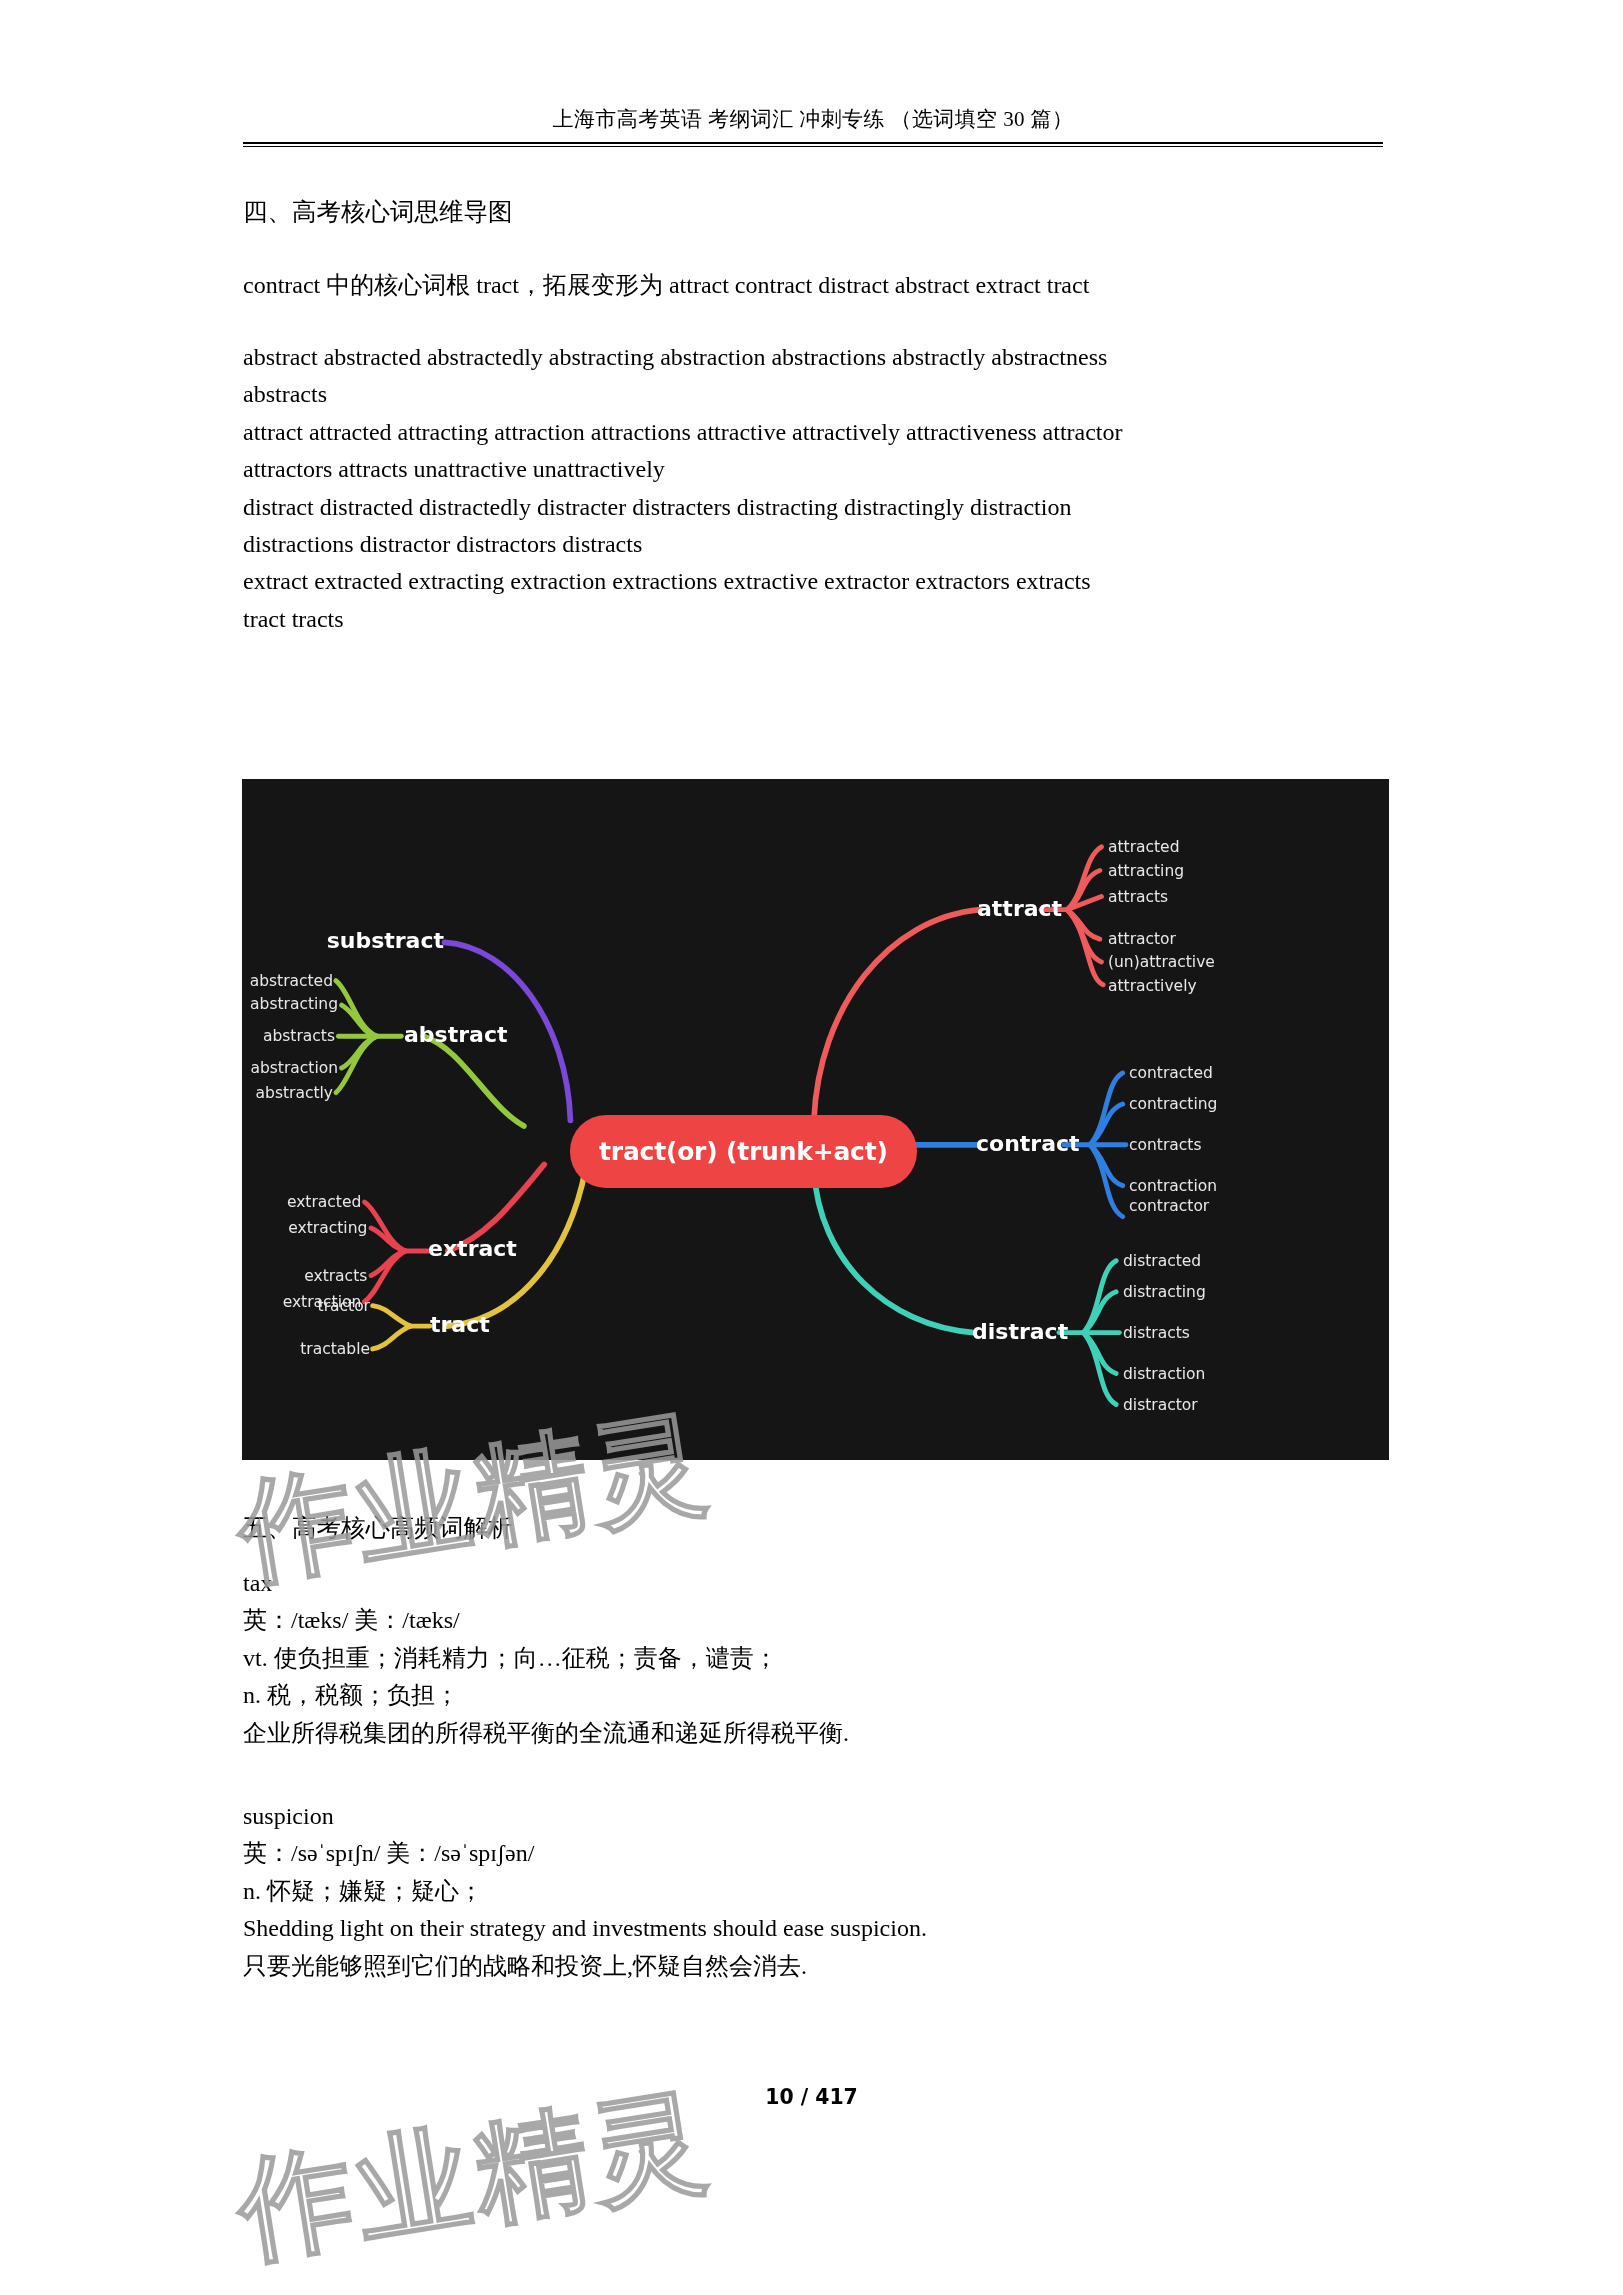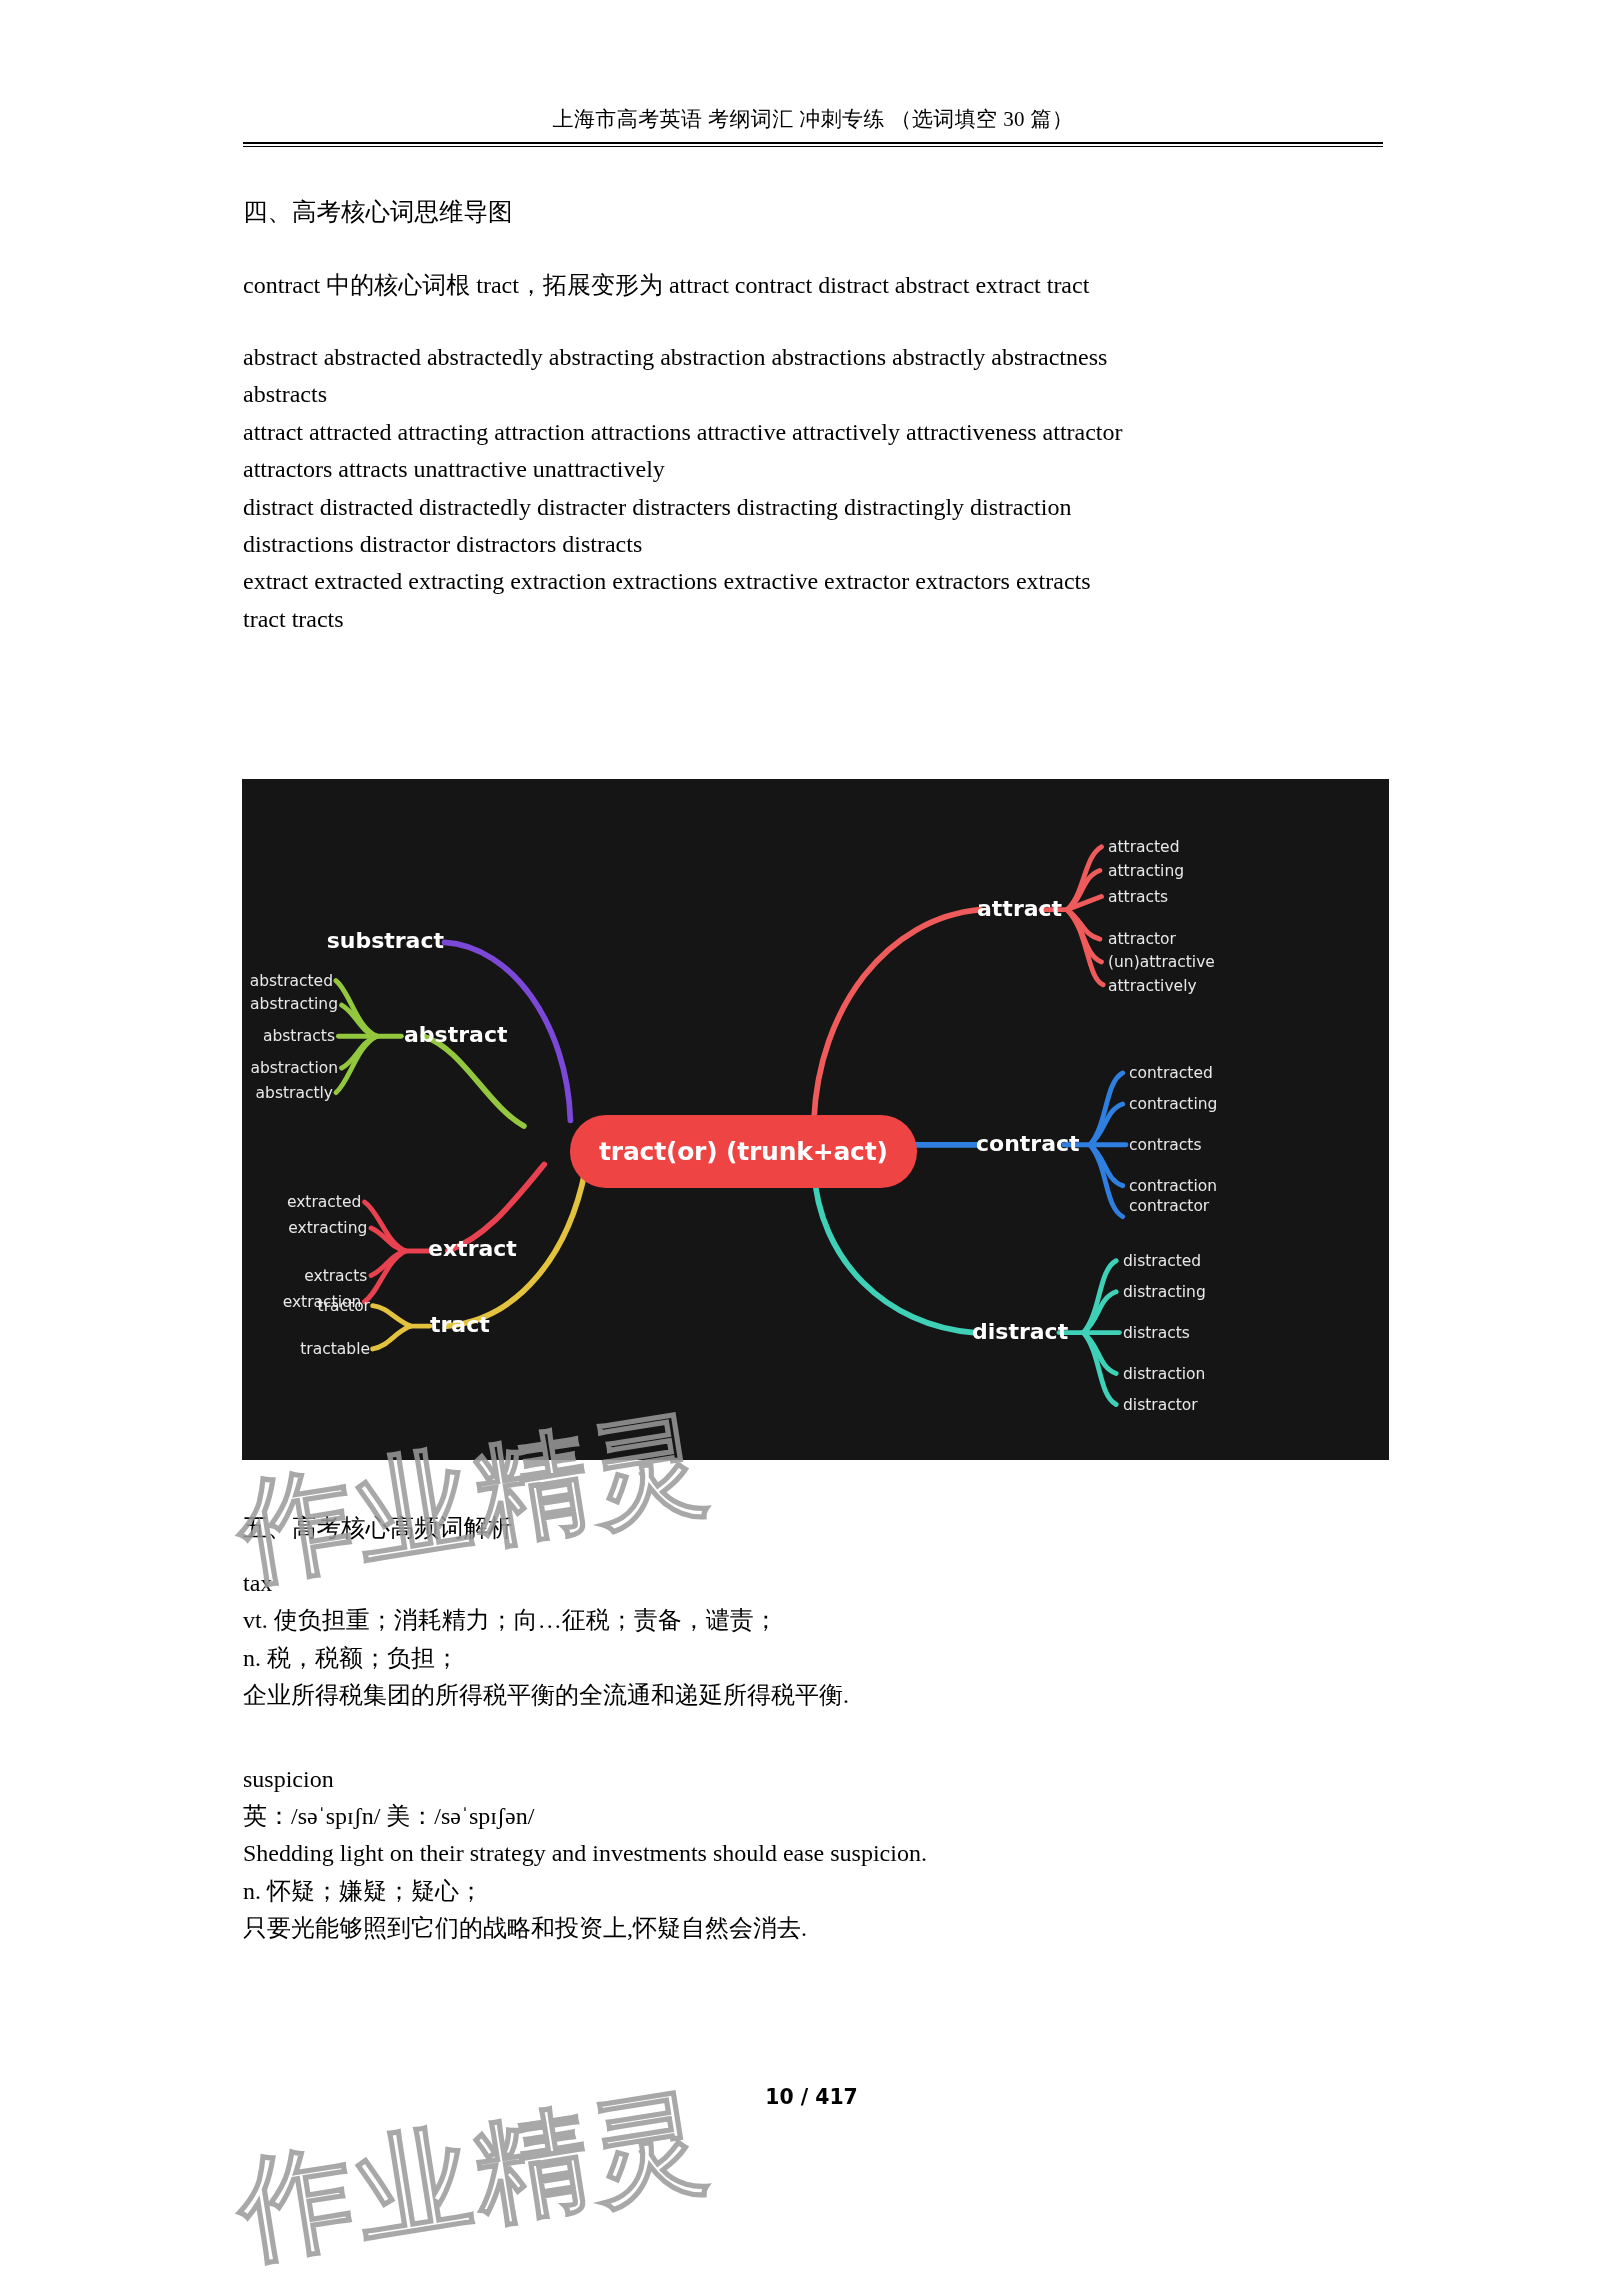--- a/index.html
+++ b/index.html
@@ -298,32 +298,33 @@
     <div class="mm-node mm-leaf" style="left:881px; top:586px;">distraction</div>
     <div class="mm-node mm-leaf" style="left:881px; top:617px;">distractor</div>
 
   </div>
 
   <div class="content2">
     <p class="sec-head2">五、高考核心高频词解析</p>
 
     <div class="entry">
       <p>tax</p>
+      <p>英：/tæks/ 美：/tæks/</p>
       <p>vt. 使负担重；消耗精力；向…征税；责备，谴责；</p>
       <p>n. 税，税额；负担；</p>
       <p>企业所得税集团的所得税平衡的全流通和递延所得税平衡.</p>
     </div>
 
     <div class="spacer"></div>
 
     <div class="entry">
       <p>suspicion</p>
       <p>英：/səˈspɪʃn/ 美：/səˈspɪʃən/</p>
+      <p>n. 怀疑；嫌疑；疑心；</p>
       <p>Shedding light on their strategy and investments should ease suspicion.</p>
-      <p>n. 怀疑；嫌疑；疑心；</p>
       <p>只要光能够照到它们的战略和投资上,怀疑自然会消去.</p>
     </div>
   </div>
 
   <div class="footer">10 / 417</div>
 
   <div class="watermark wm-1">作业精灵</div>
   <div class="watermark wm-2">作业精灵</div>
 
 </div>

